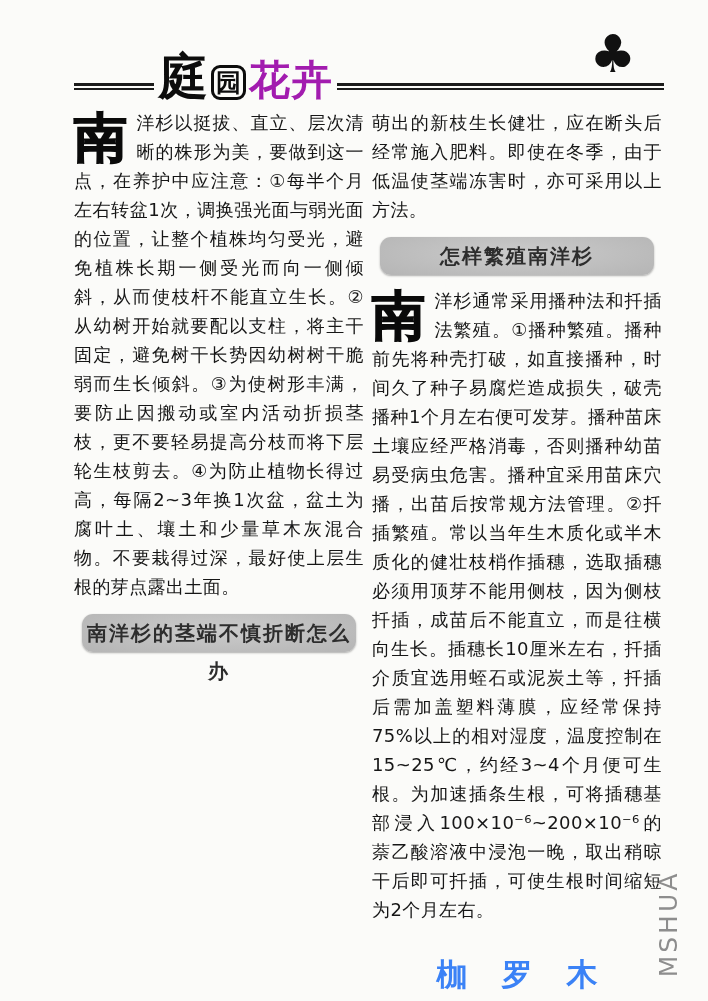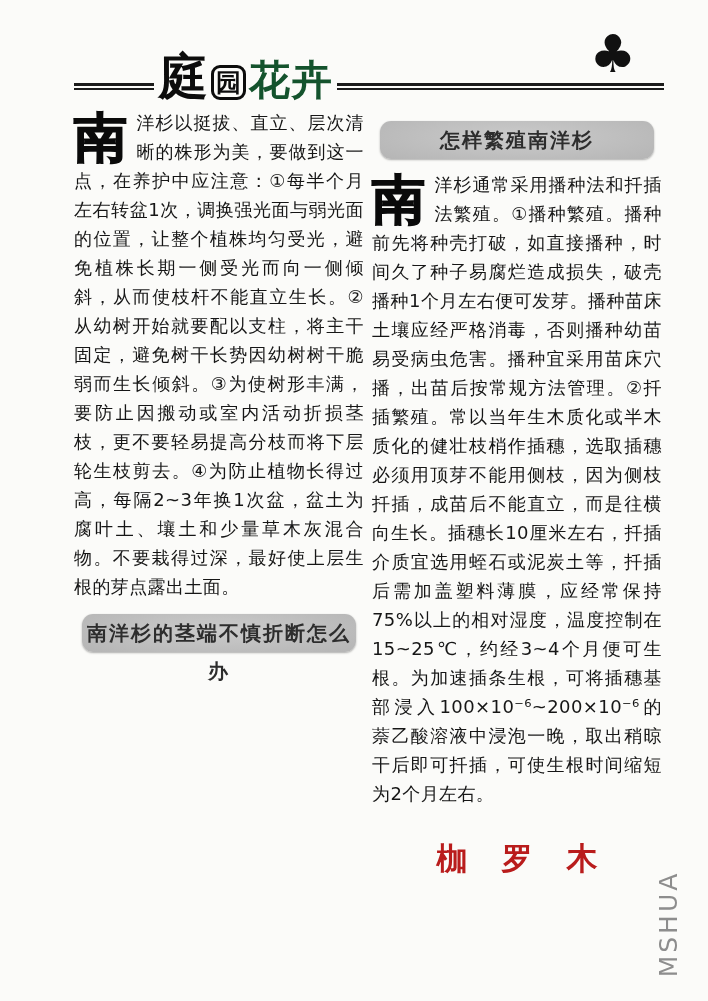--- a/index.html
+++ b/index.html
@@ -23,21 +23,21 @@
   }
   .rule-left { width:80px; }
   .rule-right { flex:1; }
   .logo { display:flex; align-items:baseline; padding:0 4px; white-space:nowrap; }
   .logo-big { font-size:50px; font-weight:900; line-height:1; letter-spacing:0; color:#0c0c0c; }
   .logo-box {
     display:inline-flex; align-items:center; justify-content:center;
     width:35px; height:35px; border:3px solid #0c0c0c; border-radius:9px;
     font-size:25px; font-weight:900; margin:0 3px 2px 3px; align-self:flex-end; color:#0c0c0c;
   }
-  .logo-mid { font-size:41px; font-weight:900; line-height:1; color:#14532d; letter-spacing:1px; }
+  .logo-mid { font-size:41px; font-weight:900; line-height:1; color:#a21caf; letter-spacing:1px; }
   .club {
     position:absolute; right:28px; top:-14px;
     font-size:52px; line-height:1; color:#111;
   }
 
   
   .columns { display:flex; gap:8px; margin-top:6px; }
   .col { width:290px; }
   .body-text {
     font-size:18px; line-height:29px; text-align:justify;
@@ -49,21 +49,21 @@
     color:#2d2d2d; letter-spacing:2px; border-radius:11px;
     background:radial-gradient(ellipse 130% 170% at 50% 42%, #cbcbcb 0%, #b3b3b3 55%, #989898 100%);
     box-shadow:0 1px 2px rgba(80,80,80,.45);
   }
   .dropcap {
     float:left; font-size:53px; font-weight:900; line-height:54px;
     margin:3px 9px 0 0; color:#0a0a0a;
     -webkit-text-stroke:1.5px #0a0a0a;
   }
   .chapter {
-    text-align:center; font-size:31px; font-weight:900; color:#b91c1c;
+    text-align:center; font-size:31px; font-weight:900; color:#3b82f6;
     letter-spacing:34px; text-indent:34px; white-space:nowrap;
     margin:30px 0 10px;
   }
 
   
   .watermark {
     position:absolute; right:-41px; bottom:62px;
     width:160px; height:30px; text-align:center;
     transform:rotate(-90deg);
     font-size:25px; letter-spacing:3px; color:#8d8d8d; font-weight:500;
@@ -91,20 +91,21 @@
 
     <div class="col">
 
       <p class="body-text"><span class="dropcap">南</span><span>洋杉以挺拔、直立、层次清晰的株形为美，要做到这一点，在养护中应注意：①每半个月左右转盆1次，调换强光面与弱光面的位置，让整个植株均匀受光，避免植株长期一侧受光而向一侧倾斜，从而使枝杆不能直立生长。②从幼树开始就要配以支柱，将主干固定，避免树干长势因幼树树干脆弱而生长倾斜。③为使树形丰满，要防止因搬动或室内活动折损茎枝，更不要轻易提高分枝而将下层轮生枝剪去。④为防止植物长得过高，每隔2~3年换1次盆，盆土为腐叶土、壤土和少量草木灰混合物。不要栽得过深，最好使上层生根的芽点露出土面。</span></p>
 
       <div class="sec-head">南洋杉的茎端不慎折断怎么办</div>
 
     </div>
 
     <div class="col">
+      <p class="body-text">萌出的新枝生长健壮，应在断头后经常施入肥料。即使在冬季，由于低温使茎端冻害时，亦可采用以上方法。</p>
 
       <div class="sec-head">怎样繁殖南洋杉</div>
       <p class="body-text"><span class="dropcap">南</span><span>洋杉通常采用播种法和扦插法繁殖。①播种繁殖。播种前先将种壳打破，如直接播种，时间久了种子易腐烂造成损失，破壳播种1个月左右便可发芽。播种苗床土壤应经严格消毒，否则播种幼苗易受病虫危害。播种宜采用苗床穴播，出苗后按常规方法管理。②扦插繁殖。常以当年生木质化或半木质化的健壮枝梢作插穗，选取插穗必须用顶芽不能用侧枝，因为侧枝扦插，成苗后不能直立，而是往横向生长。插穗长10厘米左右，扦插介质宜选用蛭石或泥炭土等，扦插后需加盖塑料薄膜，应经常保持75%以上的相对湿度，温度控制在15~25℃，约经3~4个月便可生根。为加速插条生根，可将插穗基部浸入100×10⁻⁶~200×10⁻⁶的萘乙酸溶液中浸泡一晚，取出稍晾干后即可扦插，可使生根时间缩短为2个月左右。</span></p>
 
       <div class="chapter">枷罗木</div>
 
     </div>
 
   </div>
 

